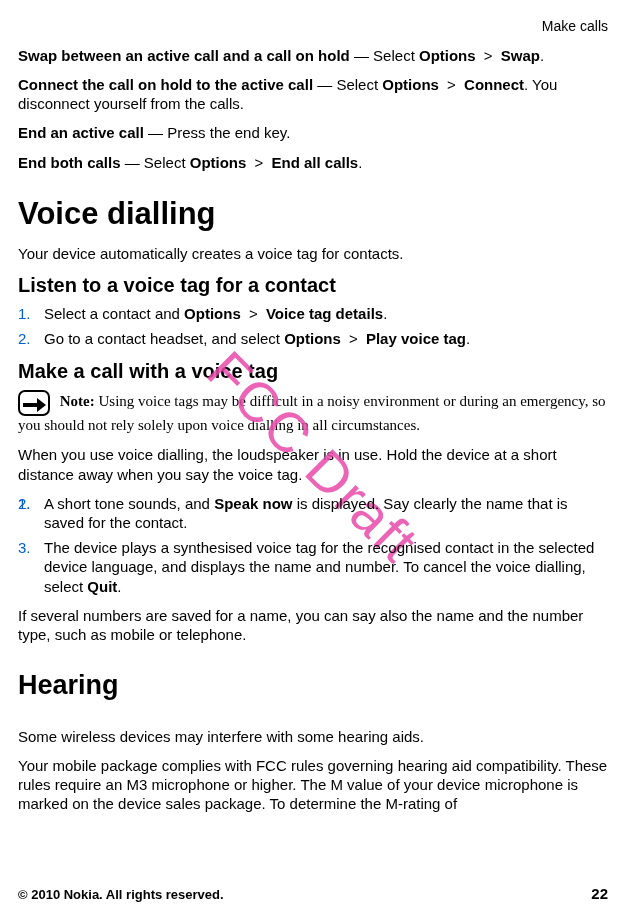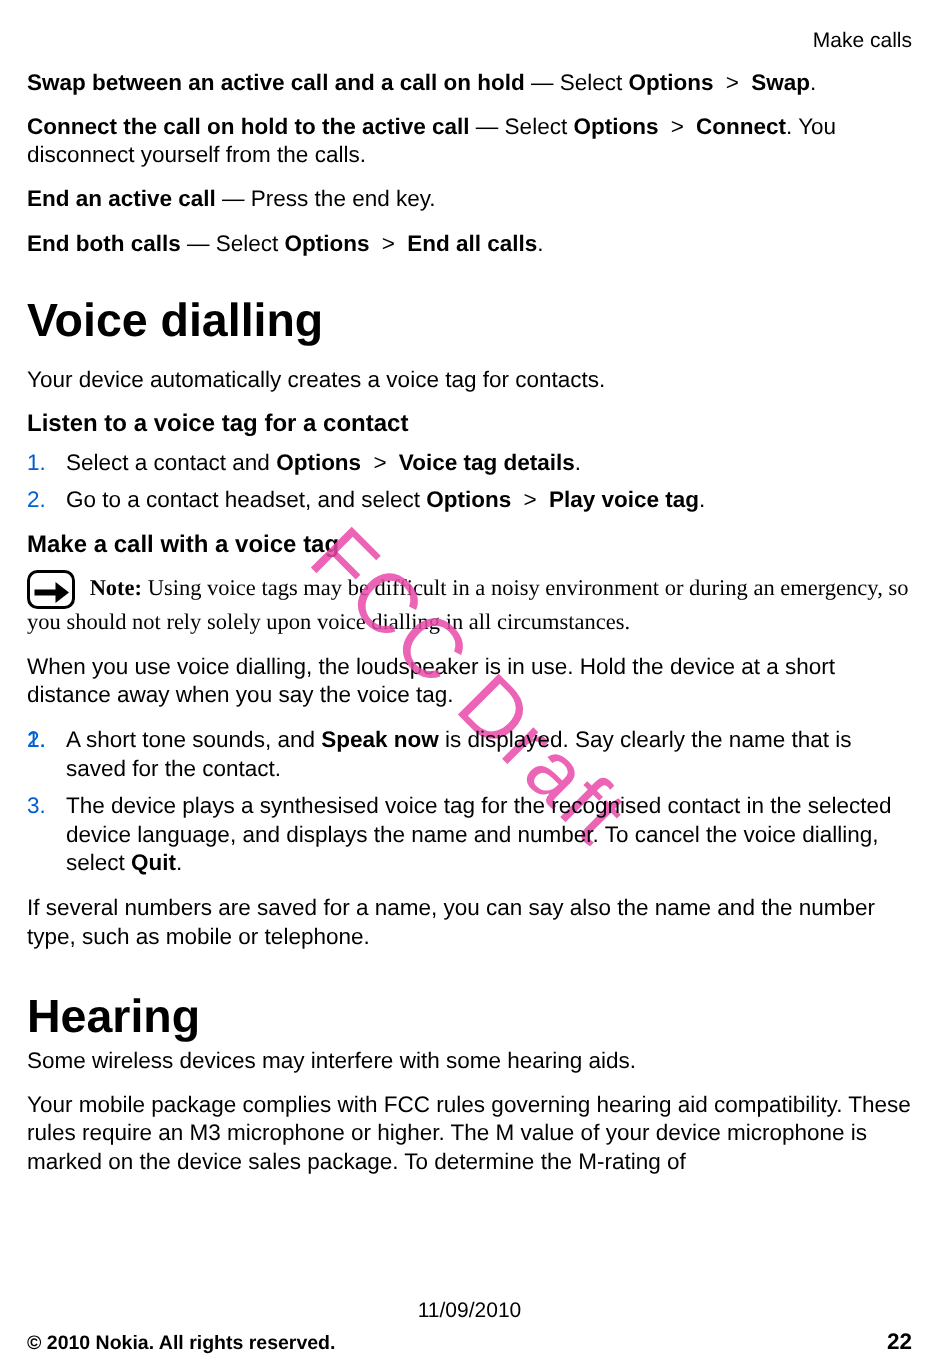--- a/index.html
+++ b/index.html
@@ -23,28 +23,28 @@
   .bold { font-weight: 700; }
   .menu { color: #000000; font-weight: 700; margin-top: 32px; }
   .sep { margin: 0 4px; }
   h1 {
     font-size: 31px;
     font-weight: 700;
     margin-top: 22px;
     margin-bottom: 10px;
   }
   h2 {
-    font-size: 31px;
+    font-size: 27px;
     font-weight: 700;
     margin-top: 24px;
-    margin-bottom: 0;
+    margin-bottom: 24px;
   }
   .subhead {
     font-weight: 700;
-    font-size: 16px;
+    font-size: 20px;
     margin-top: 6px;
     margin-bottom: 6px;
   }
   ol { list-style: none; padding-left: 0; margin-bottom: 10px; }
   ol li {
     position: relative;
     padding-left: 26px;
     margin-bottom: 6px;
   }
   ol li .num {
@@ -175,18 +175,17 @@
 </ol>
 
 <p class="para">If several numbers are saved for a name, you can say also the name and the number type, such as mobile or telephone.</p>
 
 <h2>Hearing</h2>
 
 <p class="para">Some wireless devices may interfere with some hearing aids.</p>
 <p class="para">Your mobile package complies with FCC rules governing hearing aid compatibility. These rules require an M3 microphone or higher. The M value of your device microphone is marked on the device sales package. To determine the M-rating of</p>
 
 <div class="footer">
-  <div class="footer-date">11/09/2010</div>
   <div class="footer-row">
     <div class="footer-left">© 2010 Nokia. All rights reserved.</div>
     <div class="footer-right">22</div>
   </div>
 </div>
 
 </body></html>

